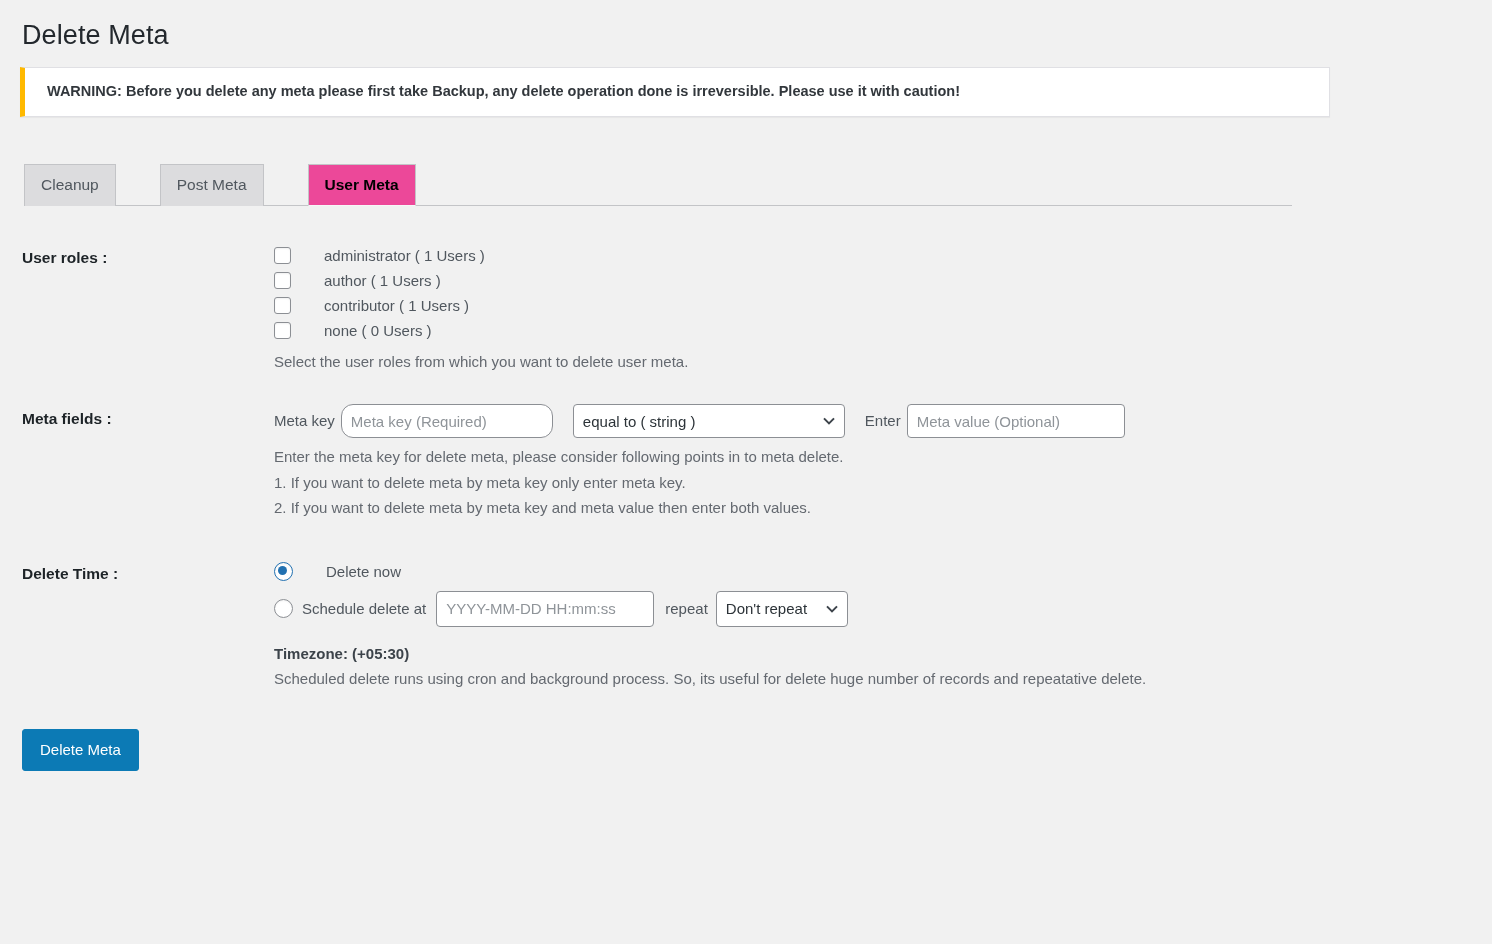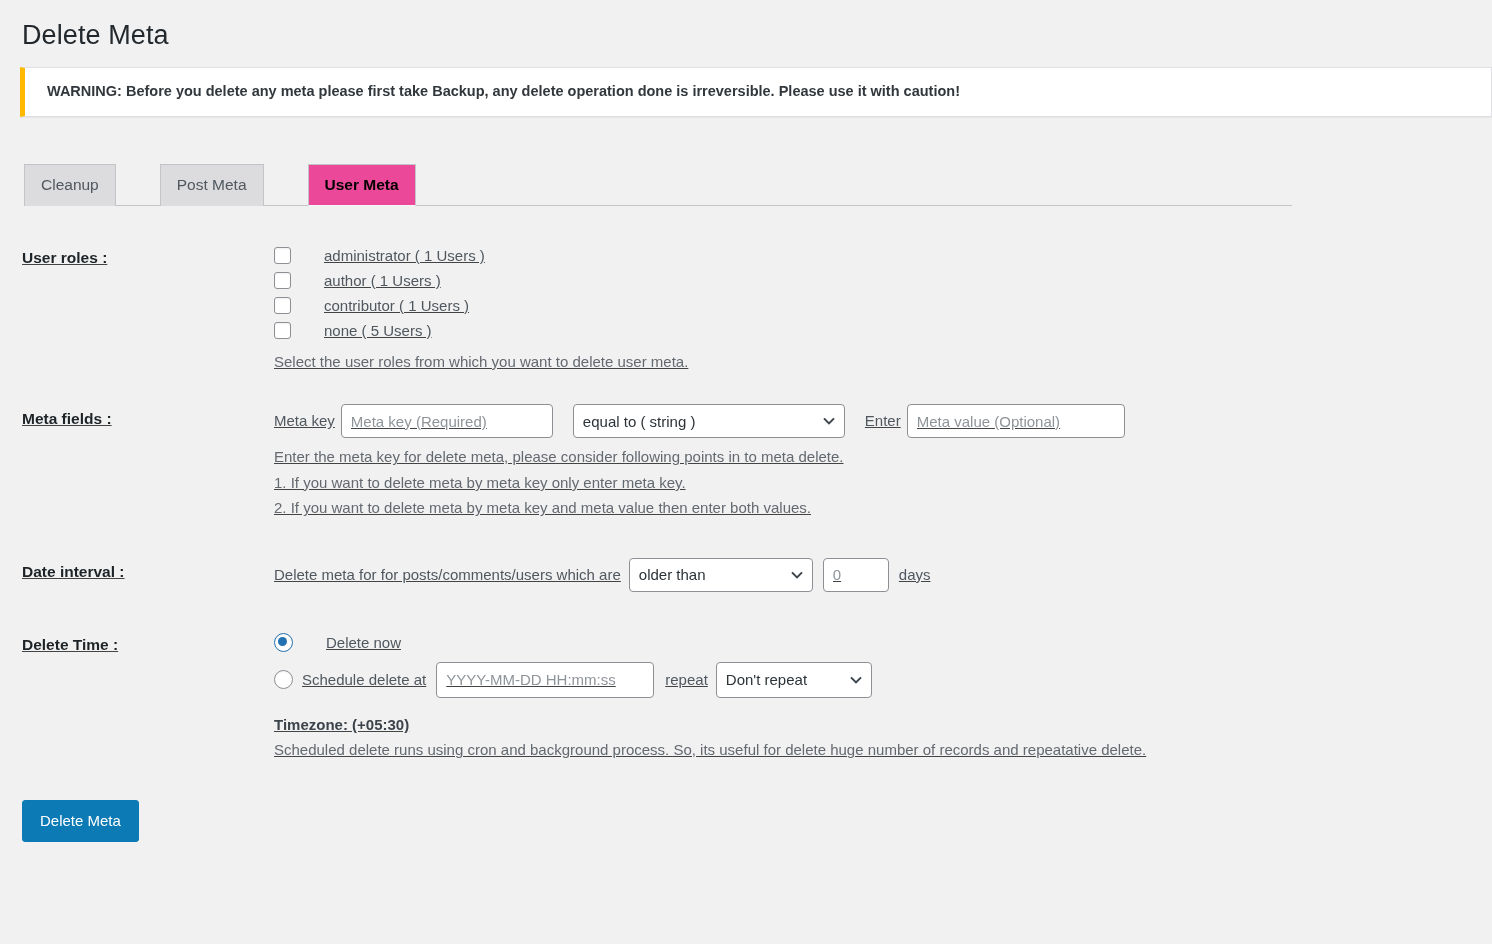--- a/index.html
+++ b/index.html
@@ -30,21 +30,21 @@
 
   
   .notice {
     background: #ffffff;
     border: 1px solid #e0e0e4;
     border-left: 5px solid #ffb900;
     margin: 0 0 0 20px;
     padding: 13px 12px 13px 0;
     box-shadow: 0 1px 1px rgba(0,0,0,.04);
     box-sizing: border-box;
-    width: 1472px;
+    width: 1310px;
   }
   .notice-text {
     margin: 0;
     padding: 0 0 0 22px;
     font-size: 14.5px;
     font-weight: 700;
     color: #32373c;
     line-height: 1.5;
   }
 
@@ -86,21 +86,21 @@
     color: #000;
     font-weight: 700;
   }
 
   
   .form-table {
     margin-top: 22px;
     border-collapse: collapse;
     width: 1470px;
   }
-  .form-table tr { vertical-align: top; text-decoration: underline; }
+  .form-table tr { vertical-align: top; }
   .form-table th {
     width: 274px;
     text-align: left;
     font-size: 15.5px;
     font-weight: 600;
     color: #1d2327;
     padding: 20px 10px 20px 22px;
     box-sizing: border-box;
     line-height: 1.3;
   }
@@ -280,84 +280,66 @@
         <div class="opt-row">
           <input type="checkbox" class="cb" style="">
           <span class="opt-label">author ( 1 Users )</span>
         </div>
         <div class="opt-row">
           <input type="checkbox" class="cb" style="">
           <span class="opt-label">contributor ( 1 Users )</span>
         </div>
         <div class="opt-row">
           <input type="checkbox" class="cb" style="">
-          <span class="opt-label">none ( 5 Users )</span>
+          <span class="opt-label">none ( 0 Users )</span>
         </div>
         <p class="helper">Select the user roles from which you want to delete user meta.</p>
       </td>
     </tr>
 
     <tr>
       <th>Meta fields :</th>
       <td>
         <div class="inline-row">
           <span class="lbl-inline" style="margin-right:6px;">Meta key</span>
-          <input type="text" class="txt" style="width: 212px;" placeholder="Meta key (Required)">
+          <input type="text" class="txt" style="width: 212px; border-radius: 12px;" placeholder="Meta key (Required)">
           <span class="sel-wrap" style="margin-left:20px;">
             <select class="sel" style="width:272px;">
               <option>equal to ( string )</option>
             </select>
             <svg class="chev" viewBox="0 0 12 8">
               <path d="M1 1.4L6 6.4L11 1.4" fill="none" stroke="currentColor" stroke-width="2"></path>
             </svg>
           </span>
           <span class="lbl-inline" style="margin:0 6px 0 20px;">Enter</span>
           <input type="text" class="txt" style="width: 218px;" placeholder="Meta value (Optional)">
         </div>
         <p class="helper">
           <span class="helper-line">Enter the meta key for delete meta, please consider following points in to meta delete.</span>
           <span class="helper-line">1. If you want to delete meta by meta key only enter meta key.</span>
           <span class="helper-line">2. If you want to delete meta by meta key and meta value then enter both values.</span>
         </p>
       </td>
     </tr>
 
-    <tr>
-      <th style="padding-top:26px;">Date interval :</th>
-      <td style="padding-top:22px;">
-        <div class="inline-row">
-          <span class="lbl-inline" style="margin-right:8px;">Delete meta for for posts/comments/users which are</span>
-          <span class="sel-wrap">
-            <select class="sel" style="width:184px;">
-              <option>older than</option>
-            </select>
-            <svg class="chev" viewBox="0 0 12 8">
-              <path d="M1 1.4L6 6.4L11 1.4" fill="none" stroke="currentColor" stroke-width="2"></path>
-            </svg>
-          </span>
-          <input type="text" class="txt" style="width: 66px; margin-left: 10px; color: rgb(143, 148, 153);" value="0">
-          <span class="lbl-inline" style="margin-left:10px;">days</span>
-        </div>
-      </td>
-    </tr>
 
     <tr>
       <th style="padding-top:28px;">Delete Time :</th>
       <td style="padding-top:22px;">
         <div class="opt-row" style="height:27px;">
           <span class="rb checked"></span>
           <span class="opt-label">Delete now</span>
         </div>
         <div class="inline-row" style="margin-top:6px;">
           <span class="rb"></span>
           <span class="opt-label" style="margin-right:10px;">Schedule delete at</span>
           <input type="text" class="txt" style="width: 218px; height: 36px;" placeholder="YYYY-MM-DD HH:mm:ss">
           <span class="lbl-inline" style="margin:0 8px 0 11px;">repeat</span>
           <span class="sel-wrap">
-            <select class="sel" style="width:156px;height:36px;">
+            <select class="sel" style="width:132px;height:36px;">
               <option>Don't repeat</option>
             </select>
             <svg class="chev" viewBox="0 0 12 8">
               <path d="M1 1.4L6 6.4L11 1.4" fill="none" stroke="currentColor" stroke-width="2"></path>
             </svg>
           </span>
         </div>
         <p class="helper" style="margin-top:14px;">
           <span class="helper-line" style="font-weight:700;color:#3c434a;">Timezone: (+05:30)</span>
           <span class="helper-line" style="max-width:960px;">Scheduled delete runs using cron and background process. So, its useful for delete huge number of records and repeatative delete.</span>

